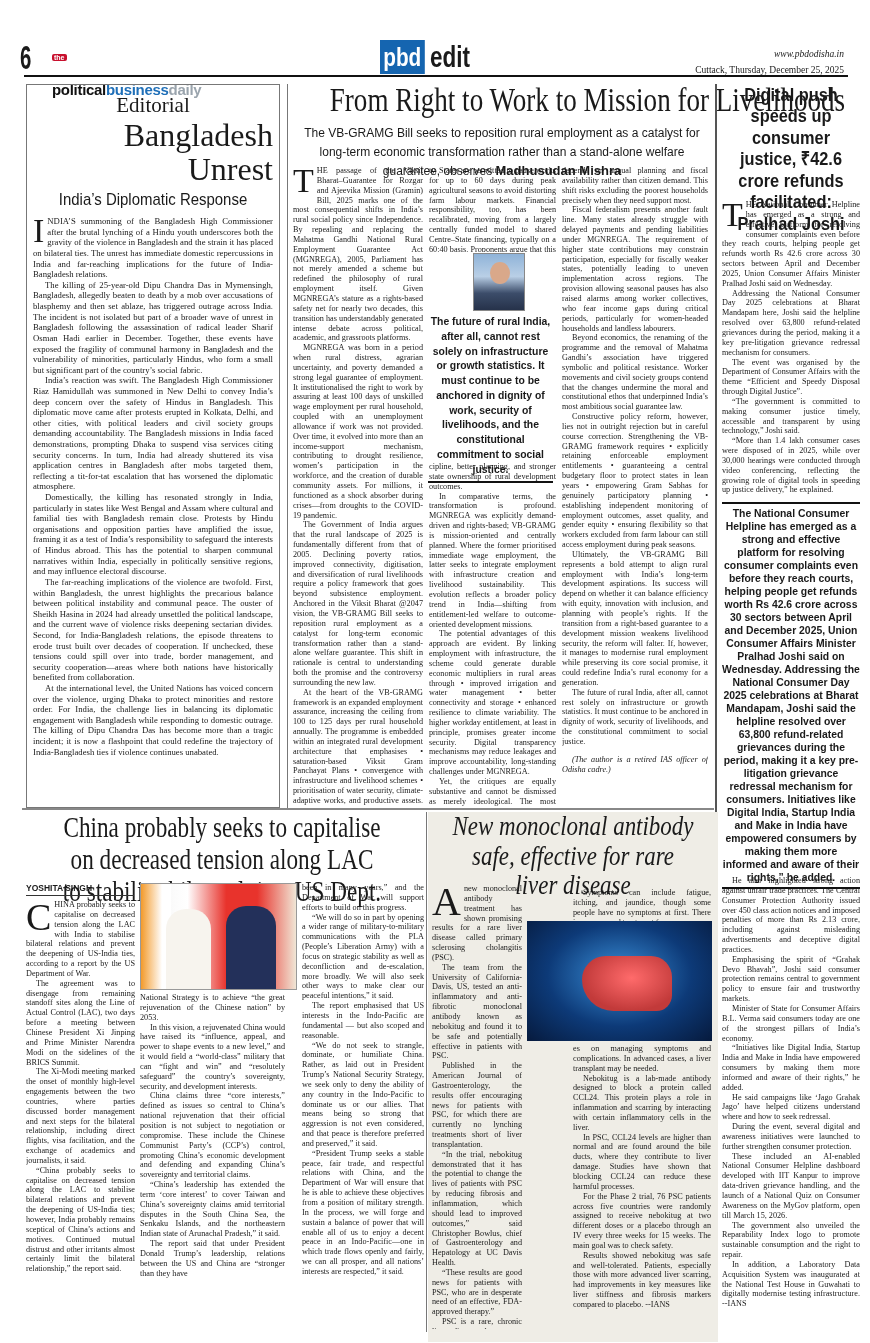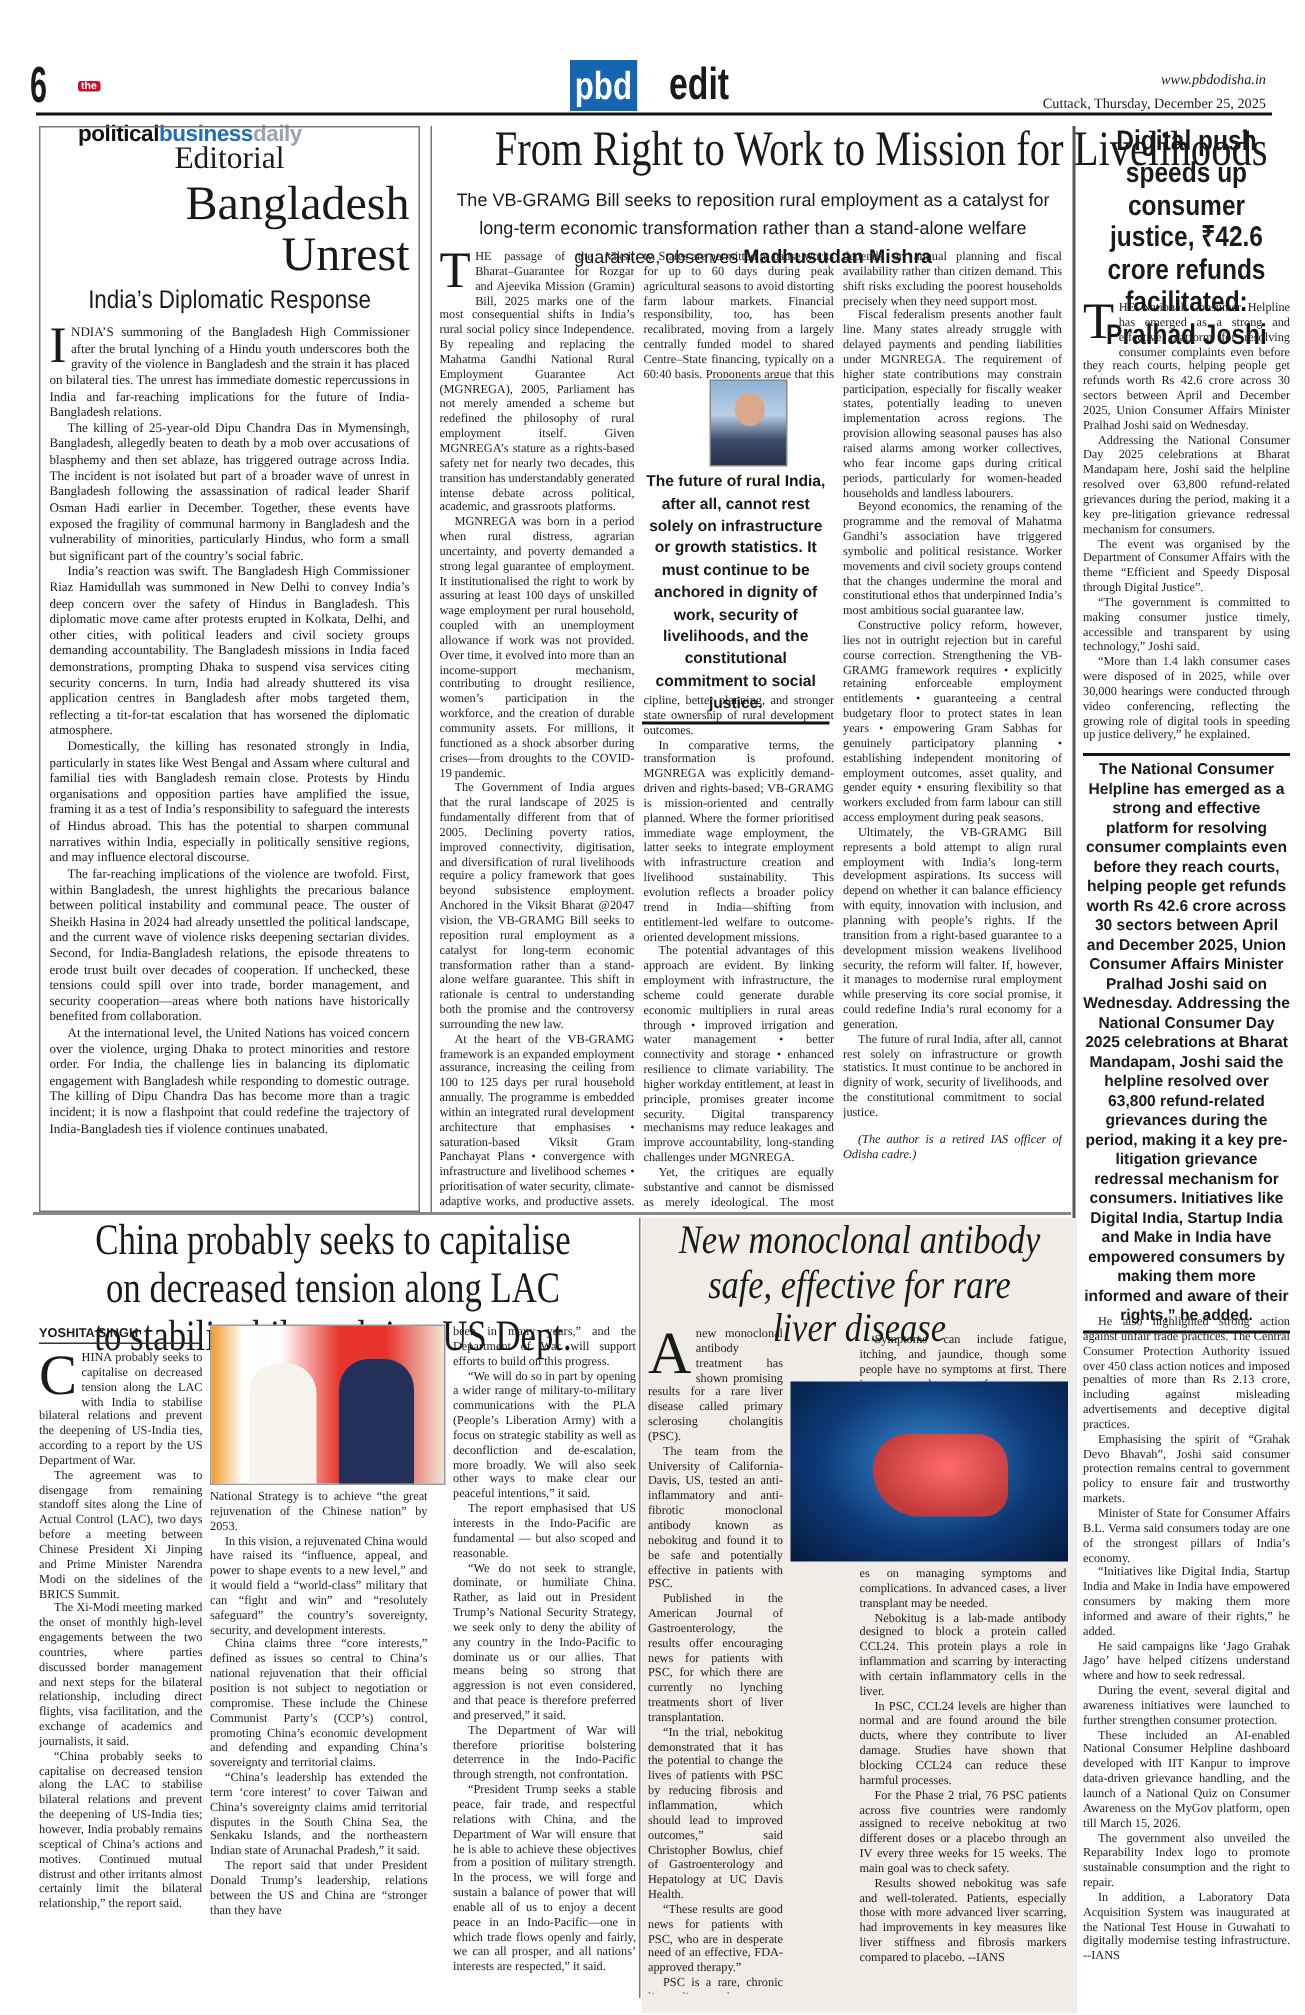--- a/index.html
+++ b/index.html
@@ -6,21 +6,21 @@
   body { width: 870px; height: 1343px; background: #fff; font-family: "Liberation Serif", serif; color: #1a1a1a; position: relative; overflow: hidden; }
   .abs { position: absolute; }
   
   .pageno { left: 20px; top: 40px; font-family: "Liberation Sans", sans-serif; font-size: 34px; font-weight: bold; transform: scaleX(0.6); transform-origin: left; line-height: 1; }
   .brand { left: 52px; top: 46px; font-family: "Liberation Sans", sans-serif; }
   .brand .the { display: inline-block; background: #c8102e; color: #fff; font-size: 7px; font-weight: bold; padding: 0 2px; border-radius: 2px; }
   .brand .name { font-size: 15px; font-weight: bold; letter-spacing: -0.3px; line-height: 1; margin-top: 18px; }
   .brand .p1 { color: #111; }
   .brand .p2 { color: #1f6fb8; }
   .brand .p3 { color: #9aa4ad; }
-  .logo { left: 380px; top: 40px; display: flex; align-items: flex-start; gap: 20px; }
+  .logo { left: 380px; top: 40px; display: flex; align-items: flex-start; gap: 4px; }
   .logo .pbd { background: #1565b0; color: #fff; font-family: "Liberation Sans", sans-serif; font-weight: bold; font-size: 26px; padding: 0 4px; line-height: 34px; transform: scaleX(0.8); transform-origin: left; }
   .logo .edit { font-family: "Liberation Sans", sans-serif; font-weight: bold; font-size: 30px; transform: scaleX(0.75); transform-origin: left; margin-left: -10px; }
   .meta { right: 26px; top: 46px; text-align: right; font-size: 9.5px; line-height: 1.7; }
   .meta .url { font-style: italic; }
   .rule-top { left: 24px; right: 22px; top: 75px; height: 2px; background: #111; }
 
   
   .edbox { left: 26px; top: 84px; width: 254px; height: 724px; border: 1px solid #777; padding: 8px 6px; }
   .ed-kicker { text-align: center; font-size: 21px; }
   .ed-title { text-align: right; font-size: 32px; line-height: 1.05; margin-top: 1px; }
@@ -169,21 +169,20 @@
   <p>In this vision, a rejuvenated China would have raised its “influence, appeal, and power to shape events to a new level,” and it would field a “world-class” military that can “fight and win” and “resolutely safeguard” the country’s sovereignty, security, and development interests.</p>
   <p>China claims three “core interests,” defined as issues so central to China’s national rejuvenation that their official position is not subject to negotiation or compromise. These include the Chinese Communist Party’s (CCP’s) control, promoting China’s economic development and defending and expanding China’s sovereignty and territorial claims.</p>
   <p>“China’s leadership has extended the term ‘core interest’ to cover Taiwan and China’s sovereignty claims amid territorial disputes in the South China Sea, the Senkaku Islands, and the northeastern Indian state of Arunachal Pradesh,” it said.</p>
   <p>The report said that under President Donald Trump’s leadership, relations between the US and China are “stronger than they have</p>
 </div>
 <div class="abs col" style="left:302px;top:883px;width:122px;height:450px;overflow:hidden;">
   <p class="first">been in many years,” and the Department of War will support efforts to build on this progress.</p>
   <p>“We will do so in part by opening a wider range of military-to-military communications with the PLA (People’s Liberation Army) with a focus on strategic stability as well as deconfliction and de-escalation, more broadly. We will also seek other ways to make clear our peaceful intentions,” it said.</p>
   <p>The report emphasised that US interests in the Indo-Pacific are fundamental — but also scoped and reasonable.</p>
   <p>“We do not seek to strangle, dominate, or humiliate China. Rather, as laid out in President Trump’s National Security Strategy, we seek only to deny the ability of any country in the Indo-Pacific to dominate us or our allies. That means being so strong that aggression is not even considered, and that peace is therefore preferred and preserved,” it said.</p>
-  <p>The Department of War will therefore prioritise bolstering deterrence in the Indo-Pacific through strength, not confrontation.</p>
   <p>“President Trump seeks a stable peace, fair trade, and respectful relations with China, and the Department of War will ensure that he is able to achieve these objectives from a position of military strength. In the process, we will forge and sustain a balance of power that will enable all of us to enjoy a decent peace in an Indo-Pacific—one in which trade flows openly and fairly, we can all prosper, and all nations’ interests are respected,” it said.</p>
 </div>
 
 <div class="abs vrule" style="left:426px;top:812px;height:520px;"></div>
 
 <div class="abs liver-bg"></div>
 <div class="abs liver-title">New monoclonal antibody safe, effective for rare liver disease</div>
 <div class="abs col" style="left:432px;top:884px;width:90px;height:445px;overflow:hidden;">
   <p class="first"><span class="dropcap" style="font-size:40px;">A</span><span>new monoclonal antibody treatment has shown promising results for a rare liver disease called primary sclerosing cholangitis (PSC).</span></p>
   <p>The team from the University of California-Davis, US, tested an anti-inflammatory and anti-fibrotic monoclonal antibody known as nebokitug and found it to be safe and potentially effective in patients with PSC.</p>

